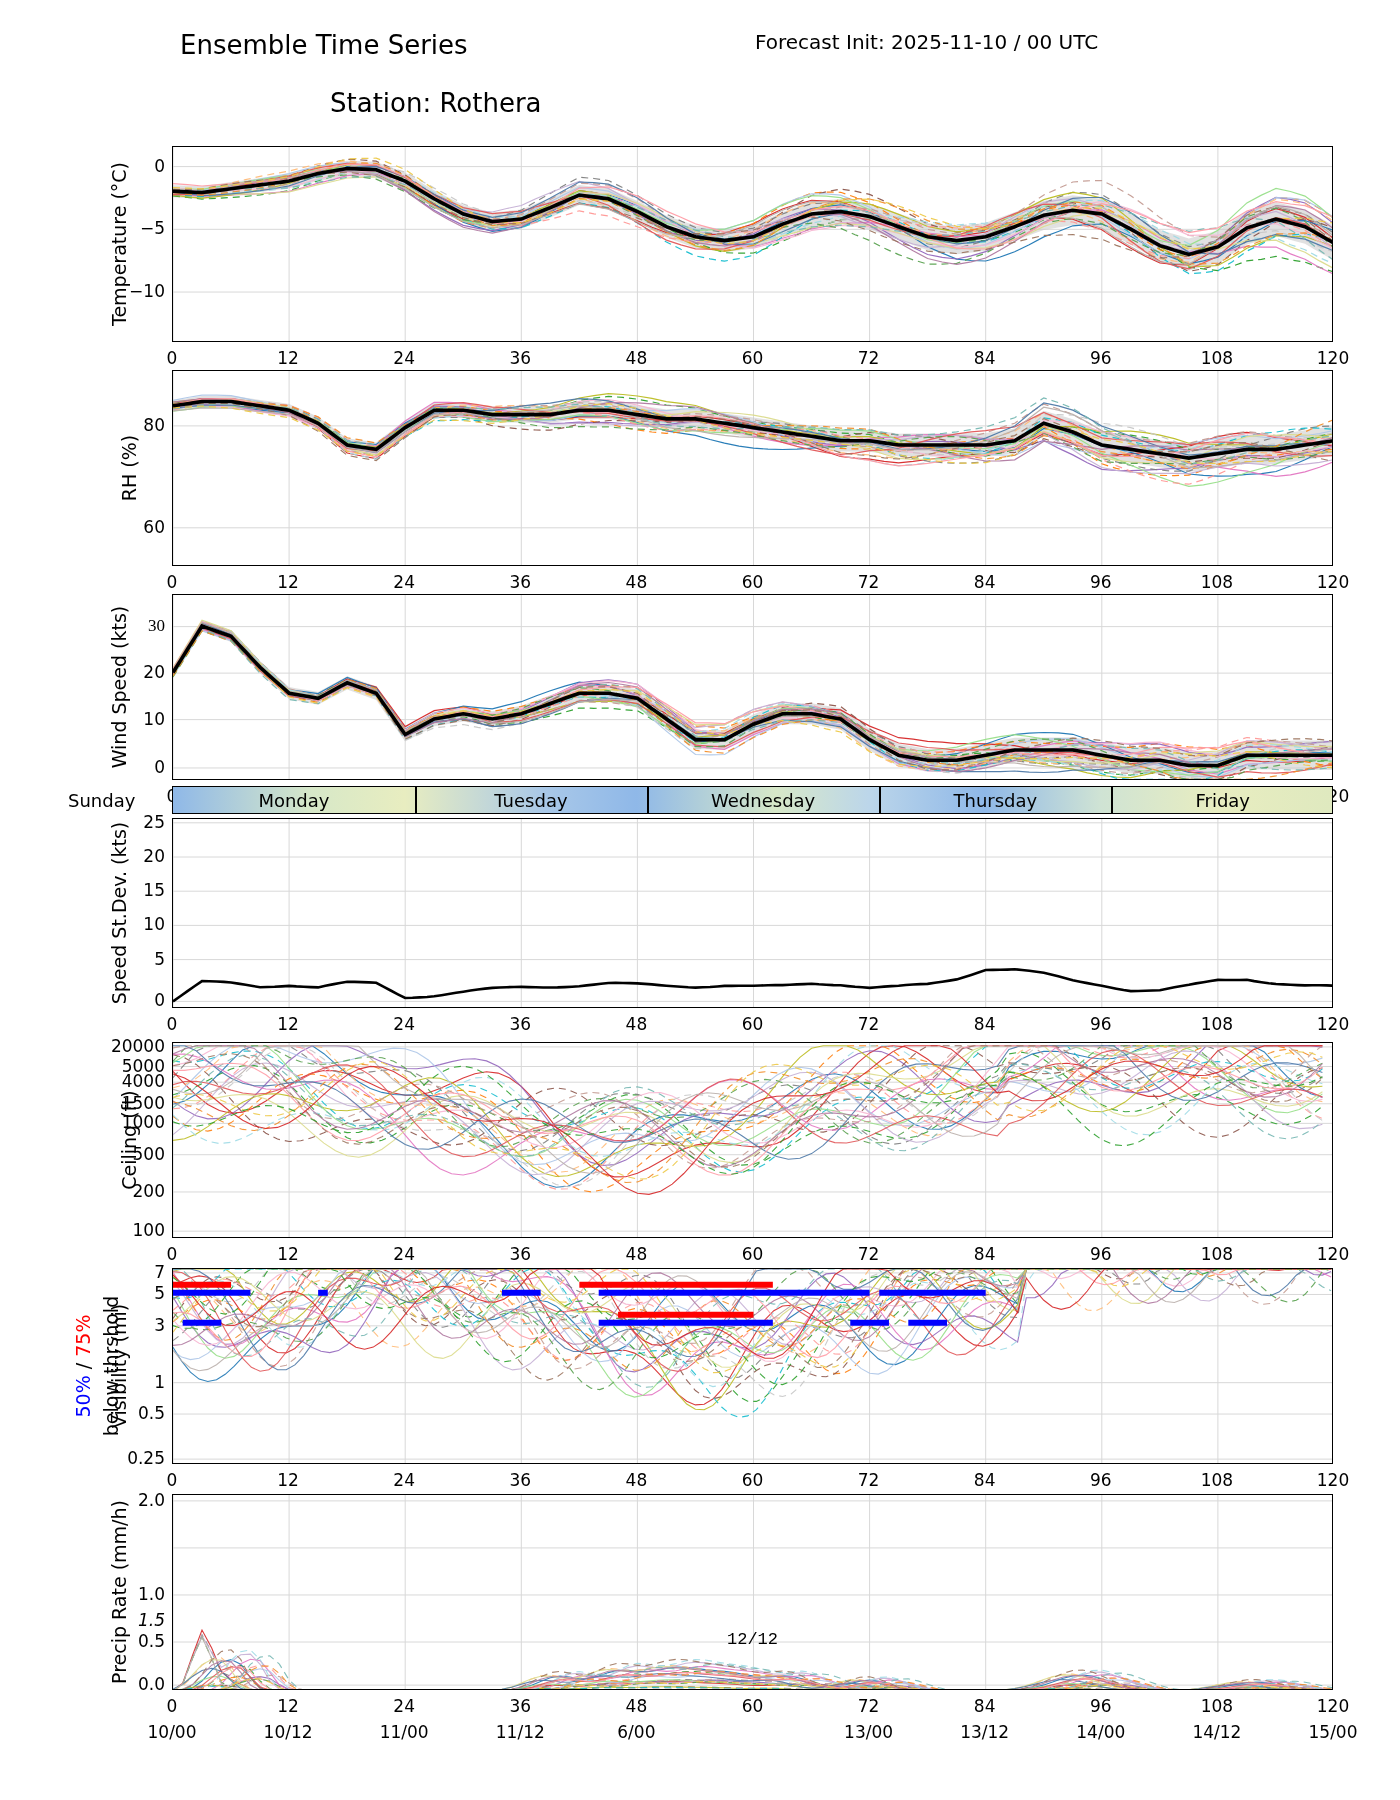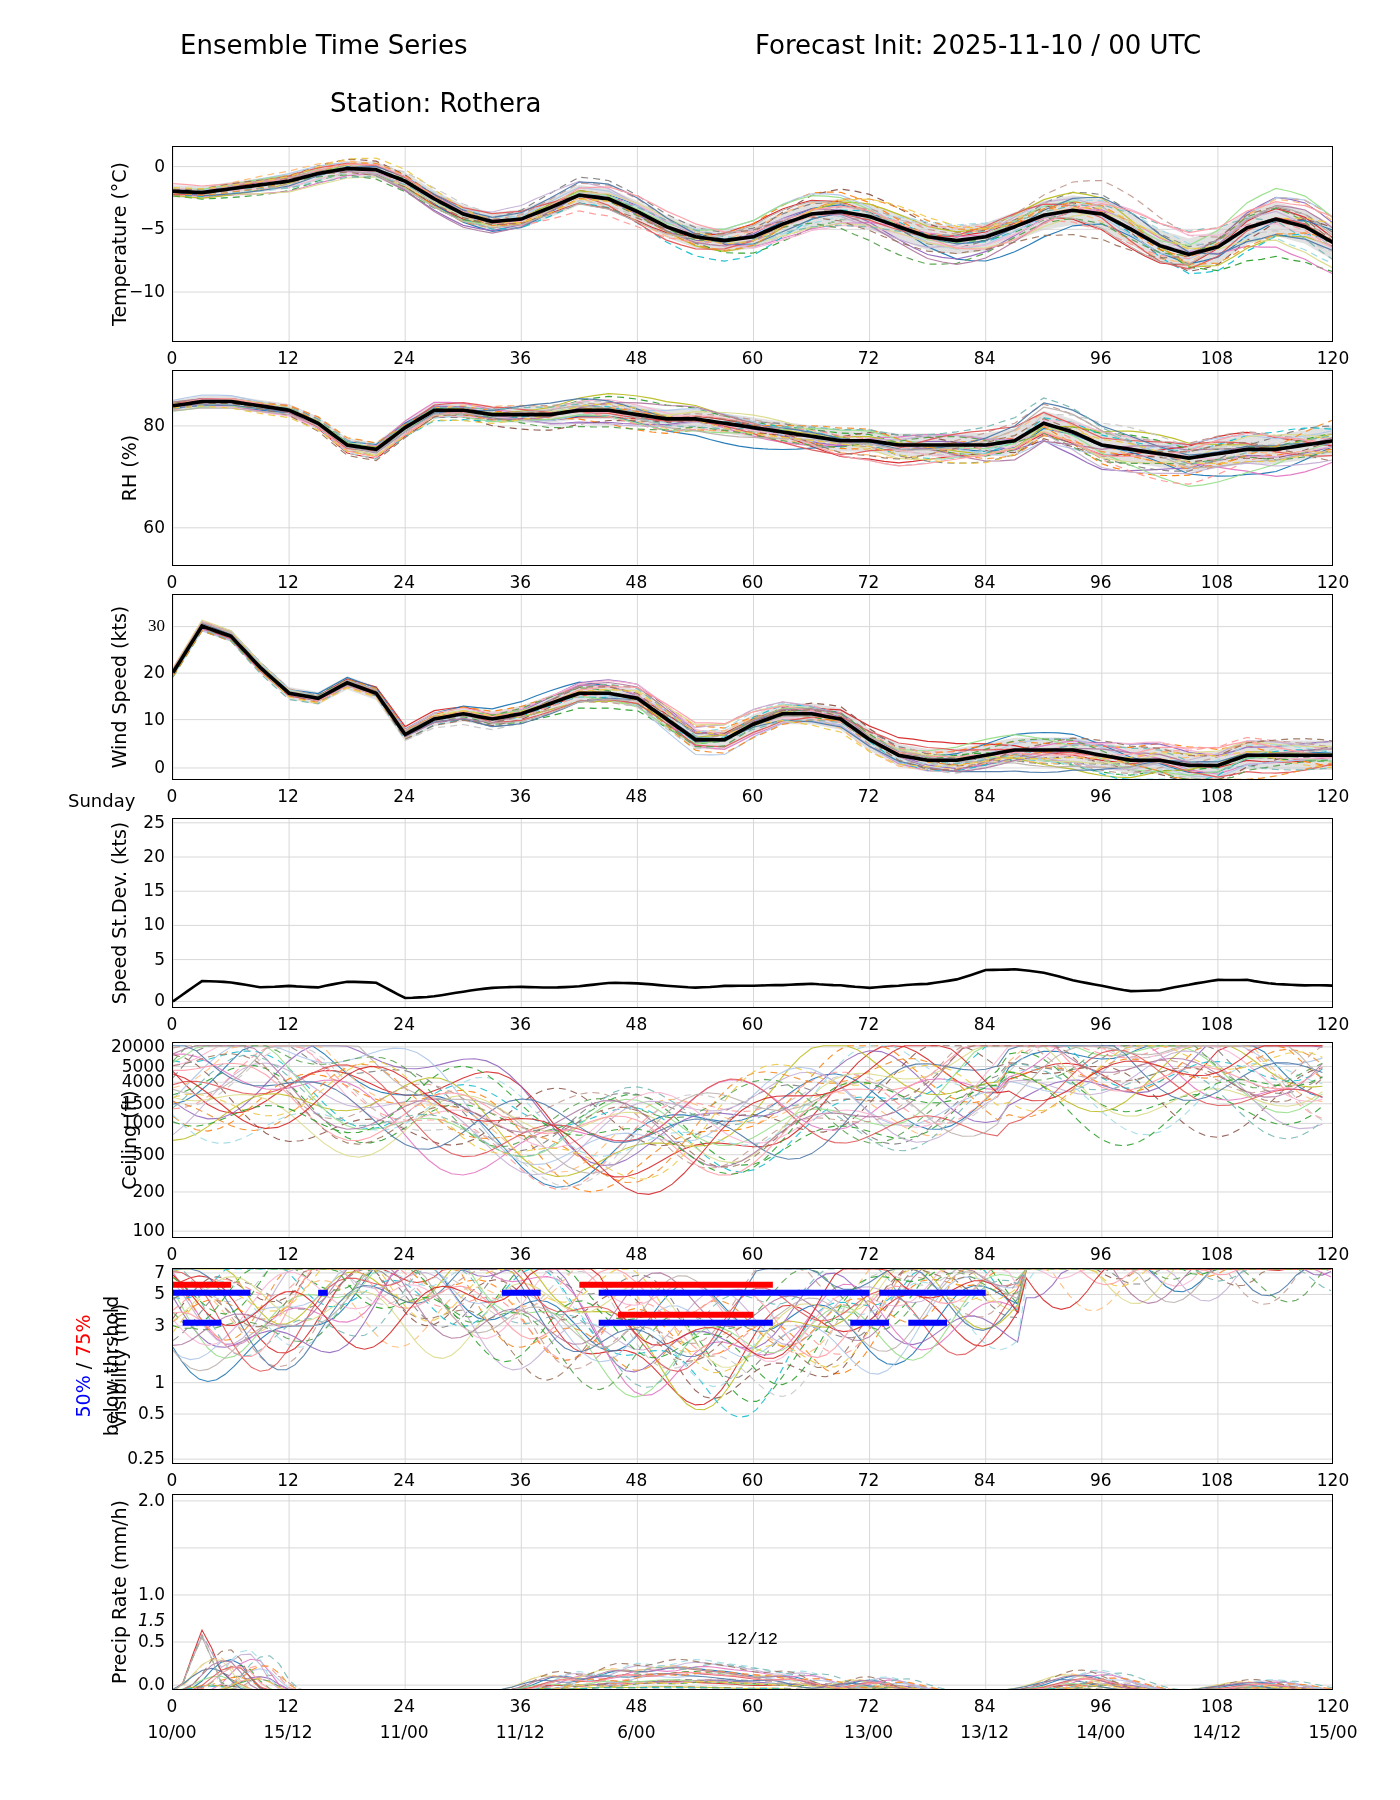--- a/index.html
+++ b/index.html
@@ -1,19 +1,19 @@
 <!DOCTYPE html>
 <html><head>
 <meta charset="utf-8">
 <style>
   html,body{margin:0;padding:0;background:#ffffff;}
   body{width:1400px;height:1800px;font-family:"DejaVu Sans","Liberation Sans",sans-serif;color:#000;}
   .page{position:relative;width:1400px;height:1800px;}
   .t-main{position:absolute;left:180px;top:30px;font-size:26px;}
-  .t-init{position:absolute;left:755px;top:30px;font-size:26px;}
+  .t-init{position:absolute;left:755px;top:30px;font-size:20px;}
   .t-station{position:absolute;left:330px;top:88px;font-size:26px;}
   .t-latlon{position:absolute;left:640px;top:88px;font-size:26px;}
 
   .panel{position:absolute;border:1.5px solid #000;background:#fff;box-sizing:border-box;overflow:hidden;}
   .ylabel{position:absolute;font-size:19px;transform-origin:0 0;transform:rotate(-90deg);white-space:nowrap;}
   .ytick{position:absolute;font-size:17px;text-align:right;transform:translateY(-50%);}
   .xtick{position:absolute;font-size:17px;text-align:center;transform:translateX(-50%);}
   .xtick2{position:absolute;font-size:17px;text-align:center;transform:translateX(-50%);}
   .xaxis-title{position:absolute;font-size:24px;text-align:center;width:1400px;left:0;}
   .daybar{position:absolute;border:1.2px solid #000;box-sizing:border-box;}
@@ -487,25 +487,36 @@
     <div class="xtick" style="left: 288.1px; top: 1696px;">12</div>
     <div class="xtick" style="left: 404.2px; top: 1696px;">24</div>
     <div class="xtick" style="left: 520.3px; top: 1696px;">36</div>
     <div class="xtick" style="left: 636.4px; top: 1696px;">48</div>
     <div class="xtick" style="left: 752.5px; top: 1696px;">60</div>
     <div class="xtick" style="left: 868.6px; top: 1696px;">72</div>
     <div class="xtick" style="left: 984.7px; top: 1696px;">84</div>
     <div class="xtick" style="left: 1100.8px; top: 1696px;">96</div>
     <div class="xtick" style="left: 1216.9px; top: 1696px;">108</div>
     <div class="xtick" style="left: 1333px; top: 1696px;">120</div>
+    <div class="daybar" style="left: 172px; top: 786px; width: 1161px; height: 28px; background: linear-gradient(90deg, rgb(143, 184, 232) 0%, rgb(215, 232, 200) 12%, rgb(232, 237, 192) 20%, rgb(169, 200, 232) 32%, rgb(143, 184, 232) 40%, rgb(215, 232, 200) 52%, rgb(188, 214, 234) 60%, rgb(143, 184, 232) 70%, rgb(207, 227, 212) 80%, rgb(232, 237, 192) 90%, rgb(223, 233, 191) 100%);">
+      <div class="dayseg" style="left: 0px; width: 241.875px;">Monday</div>
+      <div class="dayseg" style="left: 241.875px; width: 232.2px;">Tuesday</div>
+      <div class="daysep" style="left: 241.875px;"></div>
+      <div class="dayseg" style="left: 474.075px; width: 232.2px;">Wednesday</div>
+      <div class="daysep" style="left: 474.075px;"></div>
+      <div class="dayseg" style="left: 706.275px; width: 232.2px;">Thursday</div>
+      <div class="daysep" style="left: 706.275px;"></div>
+      <div class="dayseg" style="left: 938.475px; width: 222.525px;">Friday</div>
+      <div class="daysep" style="left: 938.475px;"></div>
+    </div>
     <div class="sunday-lbl" style="left: 68px; top: 790px;">Sunday</div>
     <div style="position: absolute; left: 72px; top: 1366px; transform-origin: 0px 0px; transform: rotate(-90deg) translate(-50%, 0px); font-size: 19px; white-space: nowrap;"><span style="color:#0000ff">50%</span><span> / </span><span style="color:#ff0000">75%</span></div>
     <div style="position: absolute; left: 100px; top: 1366px; transform-origin: 0px 0px; transform: rotate(-90deg) translate(-50%, 0px); font-size: 19px; white-space: nowrap;">below thrshold</div>
     <div class="xtick2" style="left: 172px; top: 1722px;">10/00</div>
-    <div class="xtick2" style="left: 288.1px; top: 1722px;">15/12</div>
+    <div class="xtick2" style="left: 288.1px; top: 1722px;">10/12</div>
     <div class="xtick2" style="left: 404.2px; top: 1722px;">11/00</div>
     <div class="xtick2" style="left: 520.3px; top: 1722px;">11/12</div>
     <div class="xtick2" style="left: 636.4px; top: 1722px;">6/00</div>
     <div class="xtick2" style="left: 752.5px; top: 1630px; font-family: Liberation Mono, monospace;">12/12</div>
     <div class="xtick2" style="left: 868.6px; top: 1722px;">13/00</div>
     <div class="xtick2" style="left: 984.7px; top: 1722px;">13/12</div>
     <div class="xtick2" style="left: 1100.8px; top: 1722px;">14/00</div>
     <div class="xtick2" style="left: 1216.9px; top: 1722px;">14/12</div>
     <div class="xtick2" style="left: 1333px; top: 1722px;">15/00</div>
   </div>

